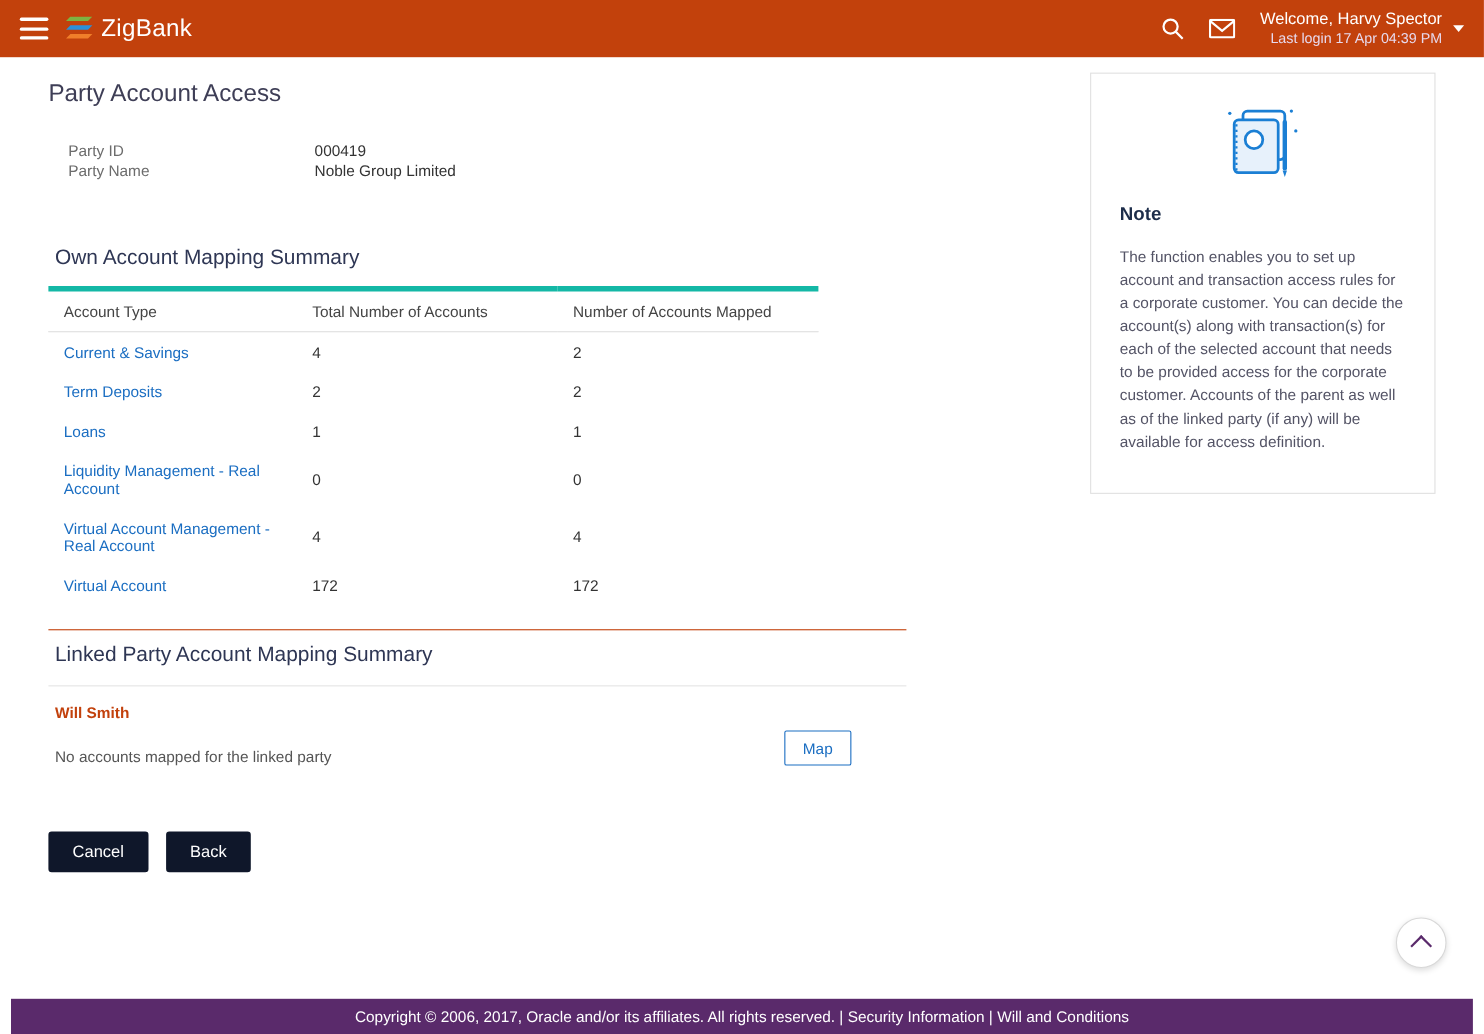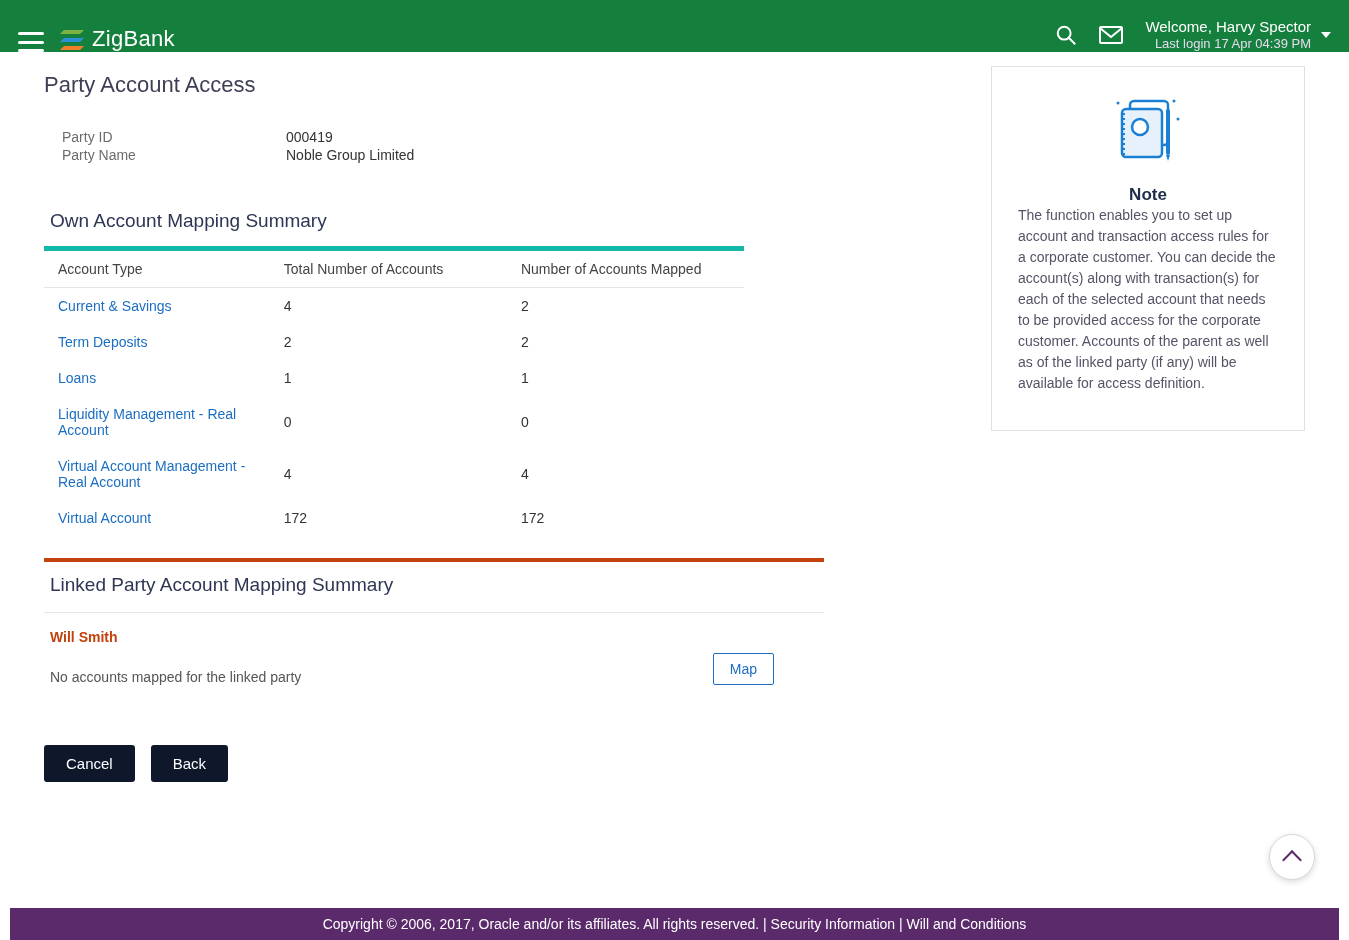--- a/index.html
+++ b/index.html
@@ -5,25 +5,25 @@
   * { box-sizing: border-box; margin: 0; padding: 0; }
   body {
     font-family: "Helvetica Neue", Arial, sans-serif;
     background: #ffffff;
     color: #333;
     width: 1349px;
     height: 940px;
     position: relative;
   }
   .header {
-    background: #15803d;
+    background: #c2410c;
     color: #fff;
     height: 52px;
     display: flex;
-    align-items: flex-end;
+    align-items: center;
     padding: 0 18px;
   }
   .hamburger {
     width: 26px;
     height: 20px;
     display: flex;
     flex-direction: column;
     justify-content: space-between;
     cursor: pointer;
     margin-right: 14px;
@@ -87,21 +87,21 @@
     font-size: 22px;
     font-weight: 400;
     color: #3e3e56;
     margin: 6px 0 30px 0;
   }
 
   .party-info {
     font-size: 14px;
     color: #555;
     margin-left: 18px;
-    margin-bottom: 46px;
+    margin-bottom: 60px;
   }
   .party-row { display: flex; padding: 1px 0; }
   .party-label { width: 224px; color: #6c6c6c; }
   .party-value { color: #333; }
 
   .section-title {
     font-size: 19px;
     font-weight: 400;
     color: #2e3654;
     margin: 16px 0 14px 6px;
@@ -127,21 +127,21 @@
   table.summary td { color: #333; }
   table.summary a {
     color: #1b6ec2;
     text-decoration: none;
   }
   .col-type { width: 200px; }
   .col-total { width: 210px; }
   .col-mapped { width: 210px; }
 
   .linked-section {
-    border-top: 4px solid #c2410c;
+    border-top: 1px solid #c2410c;
     padding-top: 0;
     margin-bottom: 60px;
     width: 780px;
   }
   .linked-section .section-title {
     border-bottom: 1px solid #e4e4e4;
     padding: 0 0 16px 6px;
     margin: 12px 0 0 0;
   }
   .linked-party-name {
@@ -189,24 +189,25 @@
   .note-card {
     border: 1px solid #e0e0e0;
     padding: 28px 26px 36px 26px;
   }
   .note-illustration {
     display: flex;
     justify-content: center;
     margin-bottom: 20px;
   }
   .note-title {
-    text-align: center;
+    text-align: left;
     font-size: 17px;
     font-weight: 700;
     color: #1d2d4a;
+    margin-bottom: 18px;
   }
   .note-text {
     font-size: 14px;
     color: #545466;
     line-height: 1.5;
   }
 
   .scroll-top {
     position: absolute;
     right: 34px;

